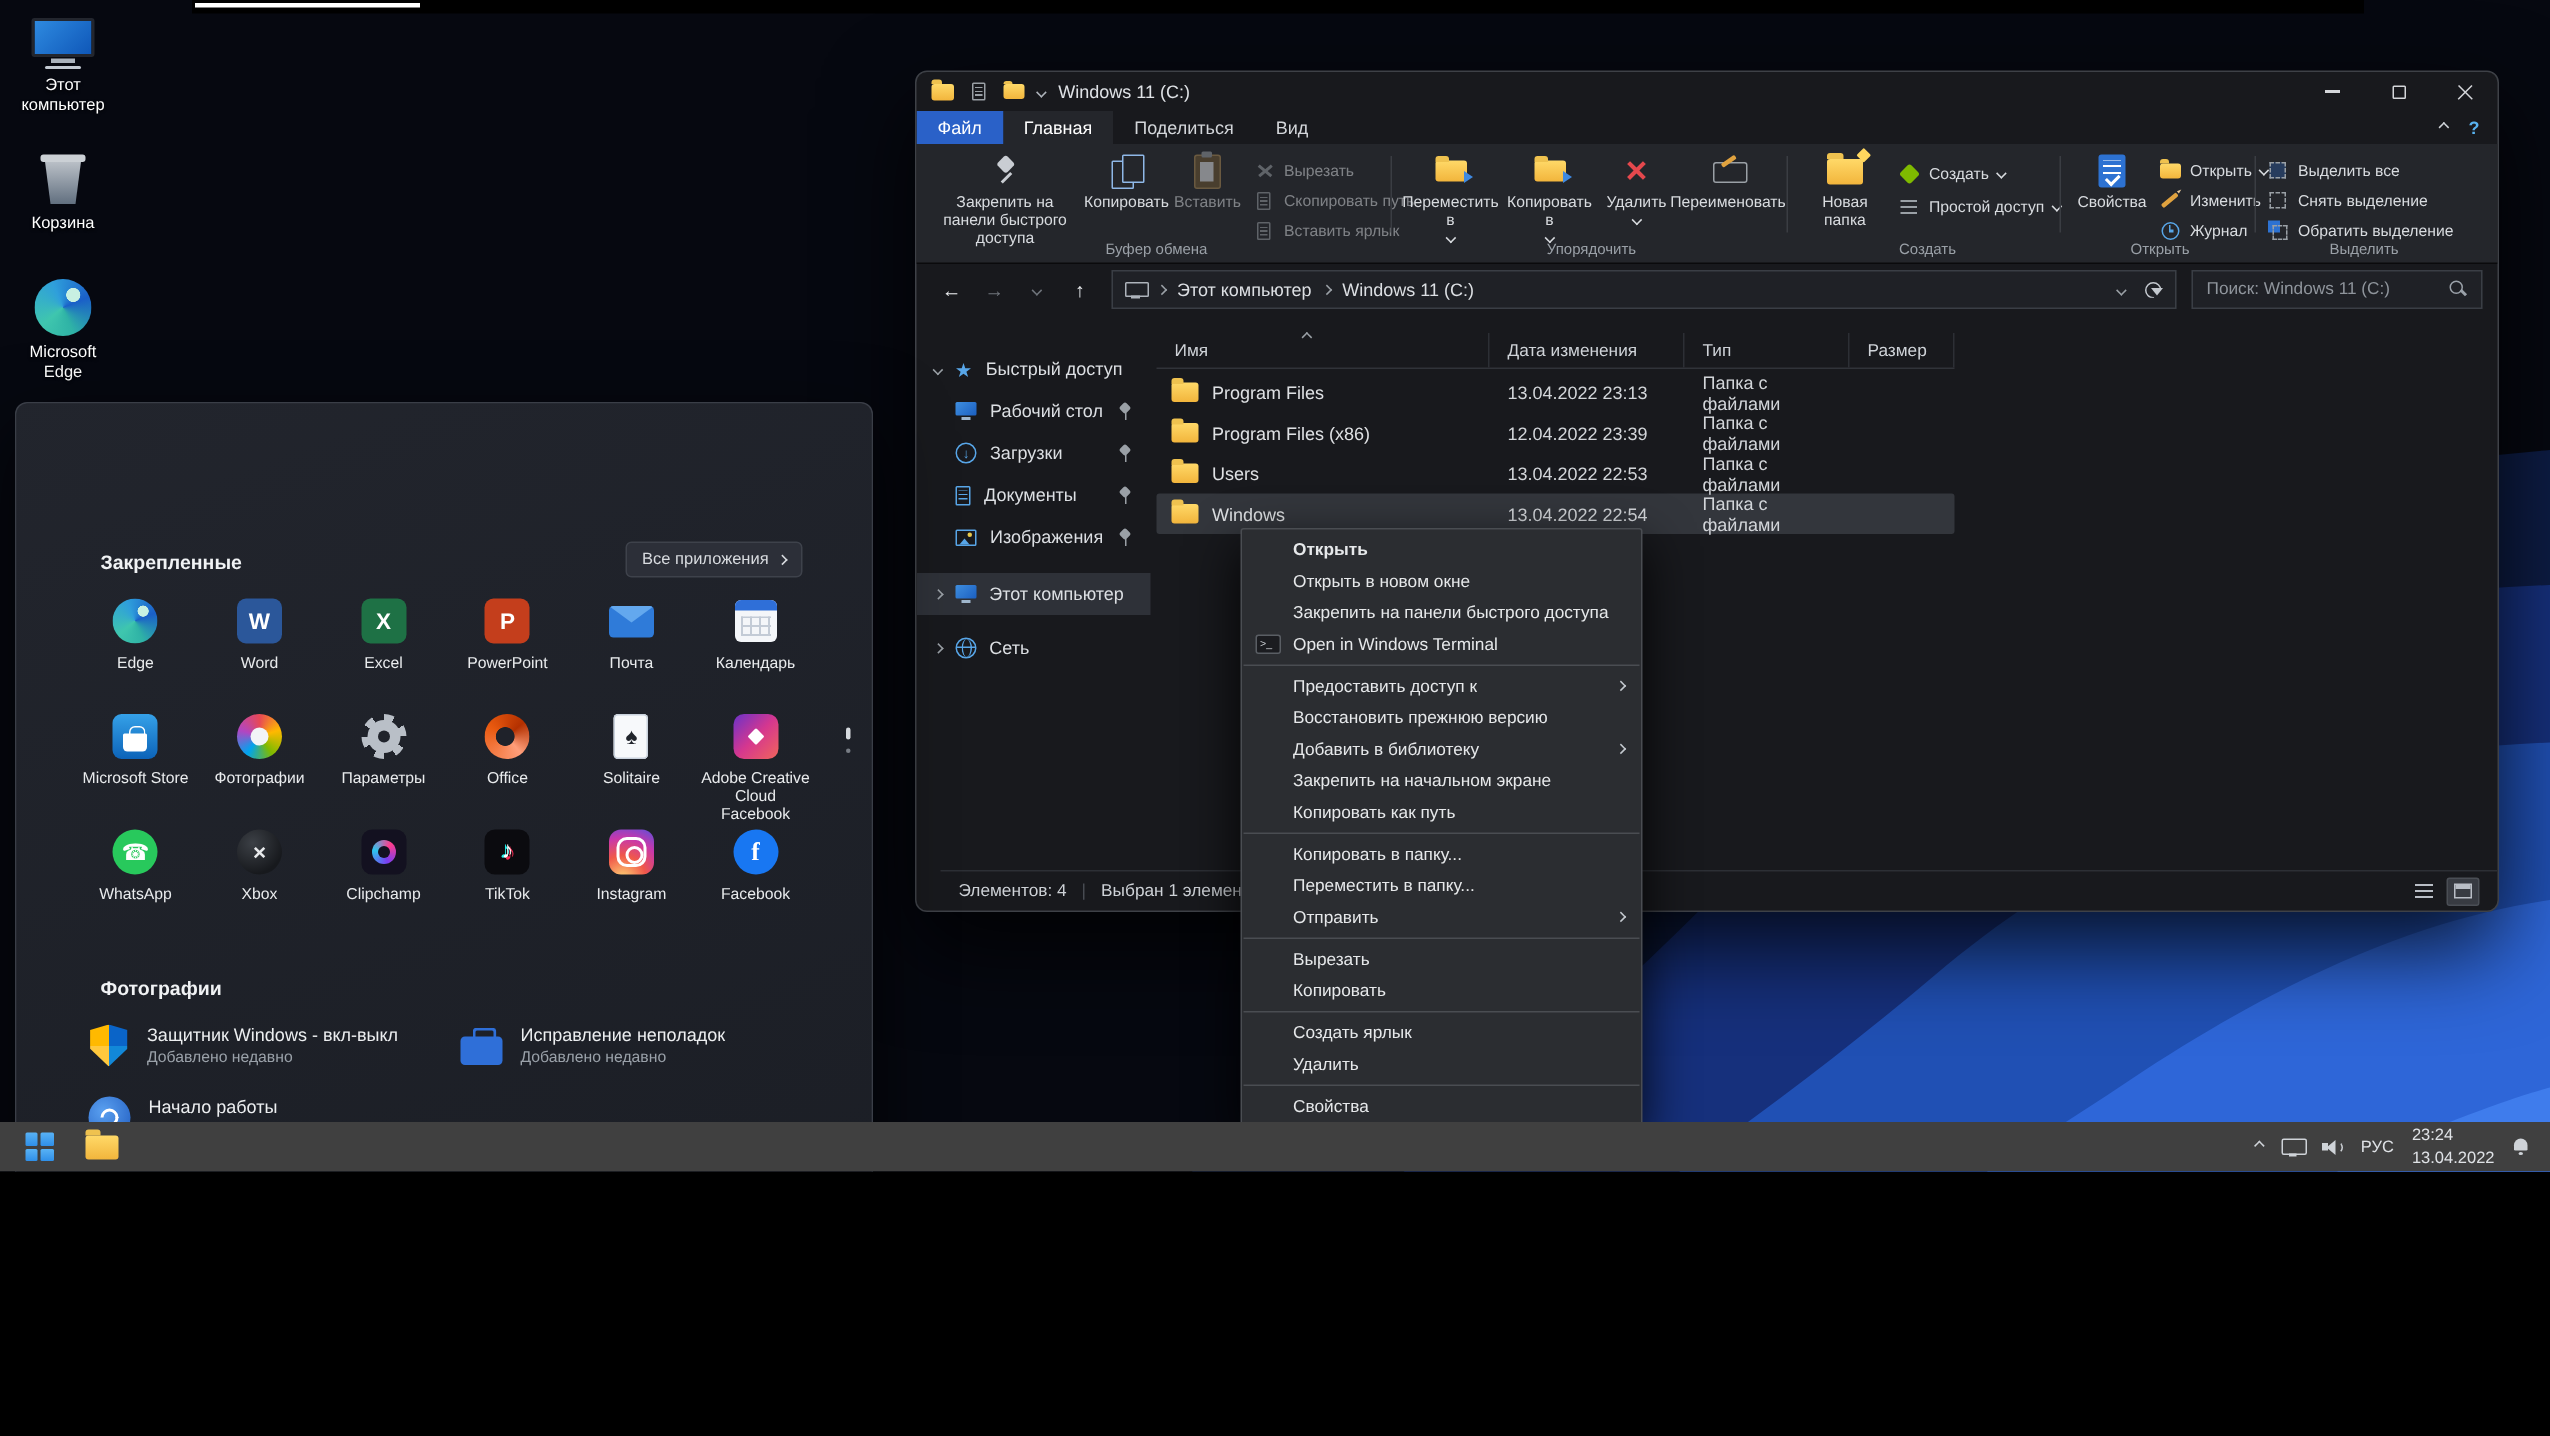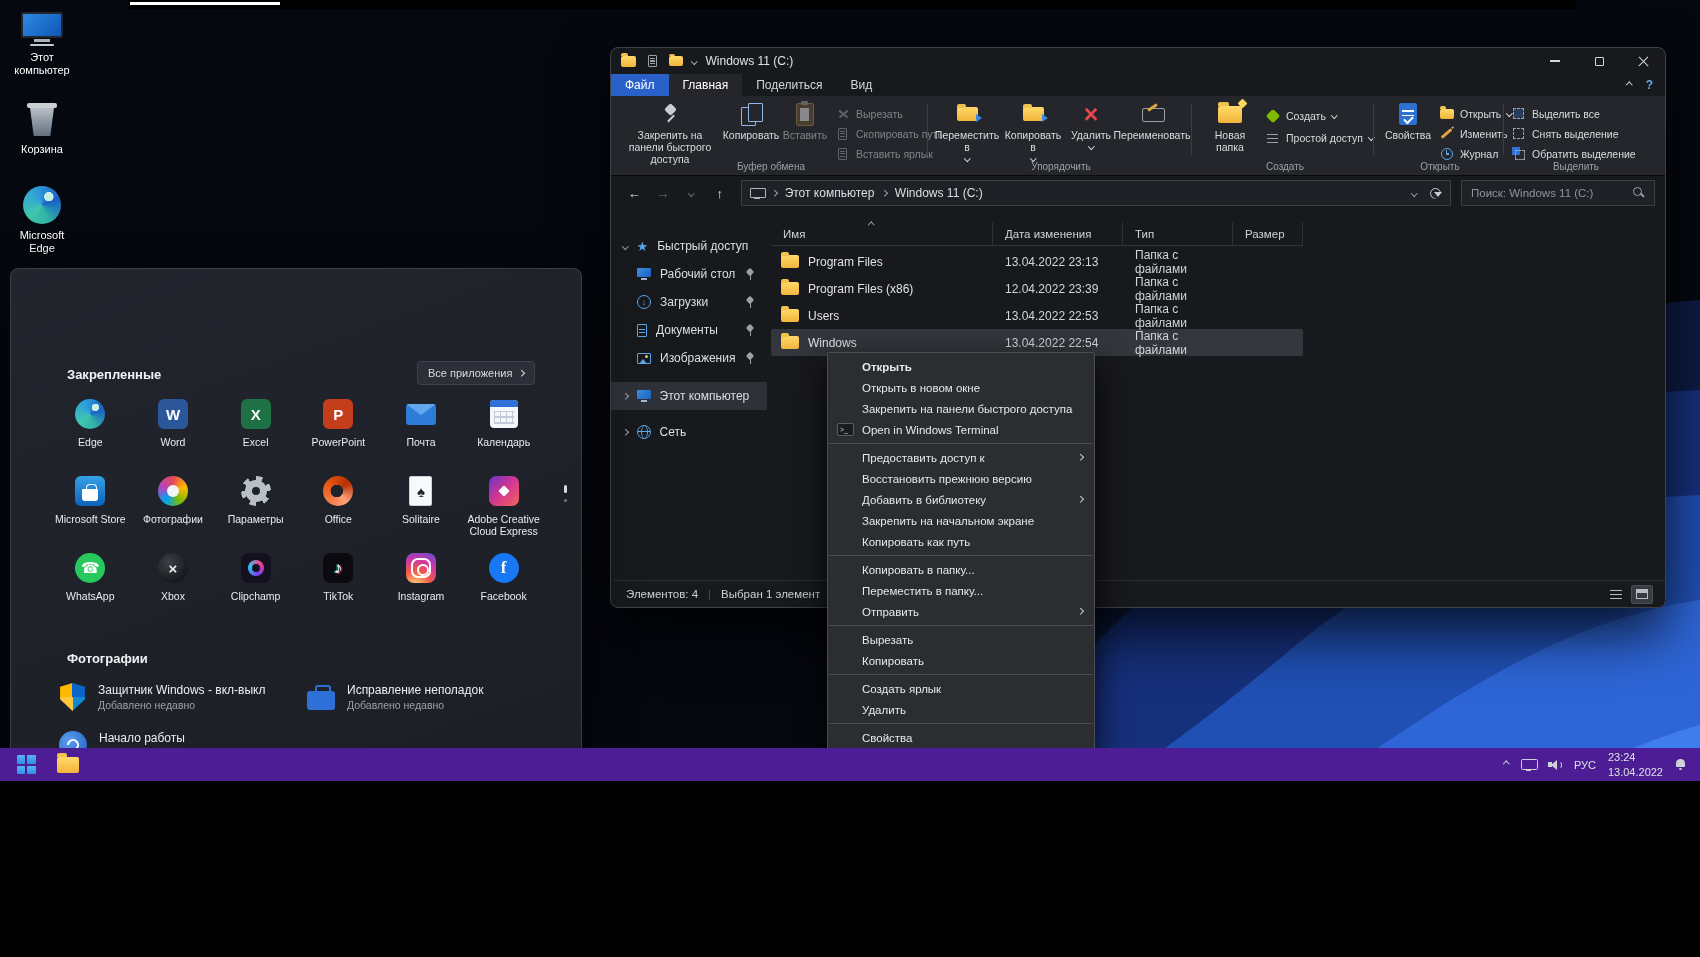--- a/index.html
+++ b/index.html
@@ -209,39 +209,39 @@
   .lcol{display:flex;align-items:center;padding-left:12px;border-right:1px solid #2c2f35;height:100%;position:relative}
   .sortc{position:absolute;left:98px;top:1px;color:#9aa0a6}
   .rows{position:absolute;top:38px;left:4px;width:532px}
   .frow{height:27px;display:flex;align-items:center;color:#dfe1e4}
   .frow.sel{background:#33363c;border-radius:2px}
   .c-name{width:222px;display:flex;align-items:center;gap:9px;padding-left:10px}
   .c-date{width:130px;padding-left:12px;color:#d2d5d9}
   .c-type{width:110px;padding-left:12px;color:#d2d5d9}
   .c-size{width:70px;padding-left:12px}
   .ffold{width:18px;height:13px;flex:0 0 auto}
-  .ex-status{position:absolute;left:3px;right:0;bottom:0;height:27px;border-top:1px solid #2c2f35;display:flex;align-items:center;gap:10px;padding:0 12px;font-size:11.5px;color:#cdd1d6}
+  .ex-status{position:absolute;left:16px;right:0;bottom:0;height:27px;border-top:1px solid #2c2f35;display:flex;align-items:center;gap:10px;padding:0 12px;font-size:11.5px;color:#cdd1d6}
   .ssep{color:#4a4e55}
   .view-btns{margin-left:auto;display:flex;gap:4px}
   .vbtn{width:22px;height:19px;display:flex;align-items:center;justify-content:center;border:1px solid transparent;border-radius:2px}
   .vbtn.on{background:#383b42;border-color:#4a4e55}
   .vi-list{width:12px;height:10px;background:repeating-linear-gradient(0deg,#b9bec6 0 1.5px,transparent 1.5px 4px)}
   .vi-det{width:12px;height:10px;border:1.3px solid #b9bec6;background:linear-gradient(180deg,#b9bec6 0 3px,transparent 3px)}
 
   
   #cmenu{position:absolute;left:827px;top:352px;width:268px;background:#2b2d31;border:1px solid #4a4d52;border-radius:2px;box-shadow:0 12px 34px #000d;padding:3px 0;font-size:11.5px;color:#e6e8ea;z-index:5}
   .cmi{height:21px;display:flex;align-items:center;padding:0 12px 0 34px;position:relative}
   .cmi.bold{font-weight:700}
   .cmi .chev{margin-left:auto;color:#c4c9cf}
   .cm-sep{height:1px;background:#4a4d52;margin:3px 1px}
   .term-ico{position:absolute;left:9px;top:4px;width:17px;height:13px;background:#1b1c20;border:1px solid #5a5e64;border-radius:2px;font-size:7px;color:#d0d4d9;line-height:11px;padding-left:2px}
   .term-ico::after{content:">_"}
 
   
-  #taskbar{position:absolute;left:0;right:0;bottom:0;height:33px;background:#4c1d95;display:flex;align-items:center;padding:0 6px;gap:2px;z-index:6}
+  #taskbar{position:absolute;left:0;right:0;bottom:0;height:33px;background:#404040;display:flex;align-items:center;padding:0 6px;gap:2px;z-index:6}
   .tbtn{width:40px;height:29px;display:flex;align-items:center;justify-content:center;border-radius:4px}
   .winlogo{width:19px;height:19px;display:grid;grid-template-columns:1fr 1fr;grid-template-rows:1fr 1fr;gap:2px}
   .winlogo i{background:linear-gradient(180deg,#58b2f5,#2f8fe8);border-radius:1px}
   .tb-right{margin-left:auto;display:flex;align-items:center;gap:12px;padding-right:8px;font-size:11px;color:#dfe2e6}
   .tray-mon{position:relative;width:15px;height:12px}
   .tray-mon::before{content:"";position:absolute;left:0;top:0;width:15px;height:9px;border:1.3px solid #cfd3d8;border-radius:1.5px}
   .tray-mon::after{content:"";position:absolute;left:5px;bottom:0;width:5px;height:2px;background:#cfd3d8}
   .spk{position:relative;width:14px;height:12px}
   .spk::before{content:"";position:absolute;left:0;top:3.5px;width:4px;height:5px;background:#cfd3d8}
   .spk::after{content:"";position:absolute;left:3px;top:1px;border-top:5px solid transparent;border-bottom:5px solid transparent;border-right:6px solid #cfd3d8}
@@ -363,21 +363,21 @@
       <div class="sm-tile">
           <span class="tico">
             <span class="solico"></span>
           </span>
           <span class="sm-tl">Solitaire</span>
         </div>
       <div class="sm-tile">
           <span class="tico">
             <span class="adbico"></span>
           </span>
-          <span class="sm-tl">Adobe Creative Cloud Express</span>
+          <span class="sm-tl">Adobe Creative Cloud Facebook</span>
         </div>
       <div class="sm-tile">
           <span class="tico">
             <span class="waico"></span>
           </span>
           <span class="sm-tl">WhatsApp</span>
         </div>
       <div class="sm-tile">
           <span class="tico">
             <span class="xbico"></span>

